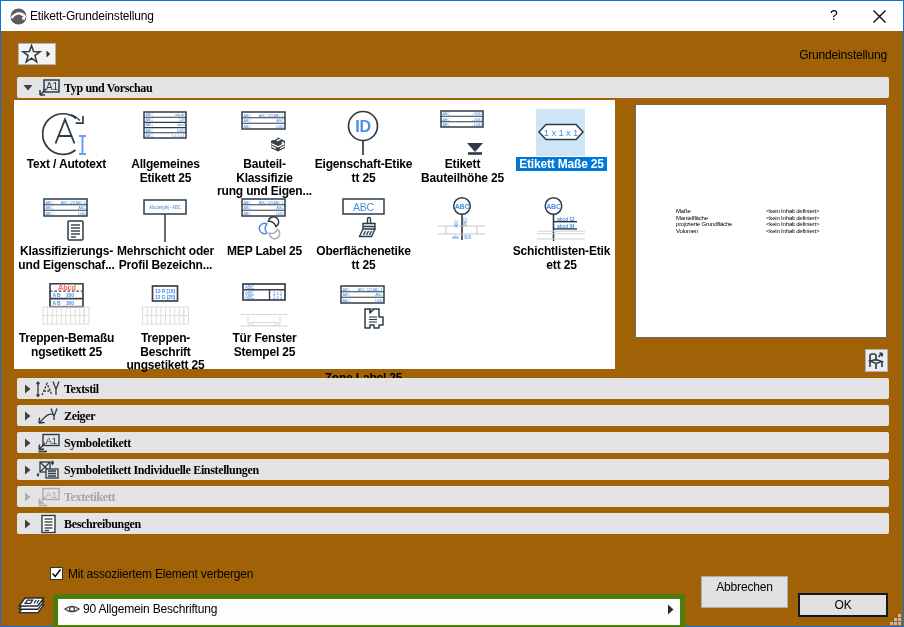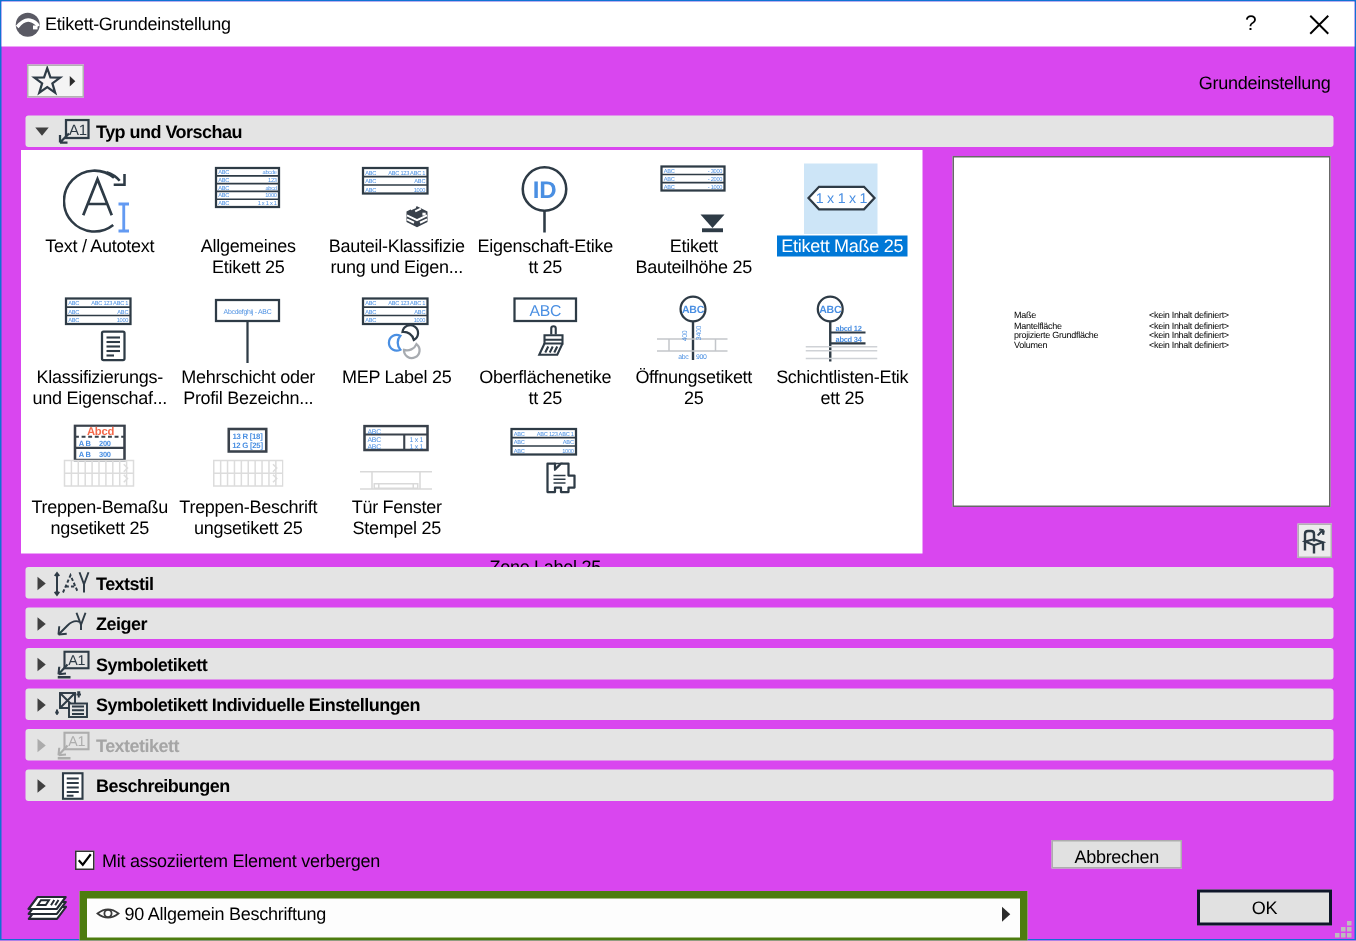--- a/index.html
+++ b/index.html
@@ -1,42 +1,42 @@
 <!DOCTYPE html>
 <html><head>
 <meta charset="utf-8">
 <style>
 * { margin:0; padding:0; box-sizing:border-box; }
 html,body { width:904px; height:627px; overflow:hidden; }
 body { font-family:"Liberation Sans", sans-serif; background:#f0f0f0; position:relative; letter-spacing:-0.18px; }
-.win { position:absolute; left:0; top:0; width:904px; height:627px; border:1px solid #0f72d4; background:#d946ef; }
+.win { position:absolute; left:0; top:0; width:904px; height:627px; border:1px solid #0f72d4; background:#a16207; }
 .titlebar { position:absolute; left:0; top:0; width:902px; height:30px; background:#ffffff; }
 .title { position:absolute; left:29px; top:8px; font-size:12px; color:#000; }
 .tbtn { position:absolute; top:6px; font-size:14px; color:#000; }
 .logo { position:absolute; left:9px; top:7px; }
 .grund { position:absolute; right:16px; top:47px; font-size:12px; color:#000; }
 .favbtn { position:absolute; left:17px; top:42px; width:38px; height:22px; background:#f4f4f4; border:1px solid #b2b2b2; }
 .hdr { position:absolute; left:16px; width:872px; height:21px; background:#e4e4e4; border-radius:2px; }
 .hdr .tri { position:absolute; left:6px; top:6px; }
 .hdr .ticon { position:absolute; left:21px; top:2px; }
-.hdr .txt { position:absolute; left:47px; top:4px; font-size:12px; font-weight:bold; color:#000; letter-spacing:-0.35px; }
+.hdr .txt { position:absolute; left:47px; top:4px; font-size:12px; font-weight:bold; color:#000; letter-spacing:-0.35px;font-family:Liberation Serif, serif; }
 .hdr .sicon { position:absolute; left:19px; top:1px; }
 .hdr.dis .txt { color:#a5a5a5; }
 .gridarea { position:absolute; left:13px; top:99px; width:601px; height:269px; background:#ffffff; }
 .preview { position:absolute; left:634px; top:103px; width:252px; height:234px; background:#ffffff; border:1px solid #686868; }
 .pvrow { position:absolute; font-size:6px; line-height:6.5px; color:#000; white-space:pre; transform-origin:0 0; }
 .chairbtn { position:absolute; left:864px; top:348px; width:23px; height:23px; background:#ececec; border:1px solid #b2b2b2; }
-.ilabel { position:absolute; width:99px; text-align:center; font-size:12px; line-height:13.5px; color:#000; }
+.ilabel { position:absolute; width:99px; text-align:center; font-size:12px; line-height:13.5px; color:#000;font-weight:bold; }
 .sel-ic { position:absolute; background:#cde5f7; }
 .sel-lb { background:#0078d7; color:#fff; padding:0 3px; }
 .cb { position:absolute; left:49px; top:566px; width:13px; height:13px; background:#fff; border:1px solid #333; }
 .cbl { position:absolute; left:67px; top:566px; font-size:12px; color:#000; }
 .dd { position:absolute; left:52px; top:593px; width:632px; height:36px; background:#fdfdfd; border:5px solid #4d7c0f; }
 .ddtxt { position:absolute; left:25px; top:3px; font-size:12px; color:#000; }
-.btn { position:absolute; top:559px; height:19px; background:#e1e1e1; border:1px solid #adadad; font-size:12px; text-align:center; line-height:20px; color:#000; }
+.btn { position:absolute; top:575px; height:32px; background:#e1e1e1; border:1px solid #adadad; font-size:12px; text-align:center; line-height:20px; color:#000; }
 #btnab { left:700px; width:87px; }
 #btnok { left:797px; top:592px; width:90px; height:24px; border:2px solid #0f172a; line-height:20px; }
 svg { display:block; }
 .icsvg { position:absolute; }
 </style>
 </head>
 <body>
 <div class="win">
   <div class="titlebar">
     <svg class="logo" width="17" height="17" viewBox="0 0 17 17">
@@ -208,21 +208,20 @@
         <text x="24" y="12.5" font-size="7" fill="#4a8fe2" text-anchor="middle" font-family="Liberation Sans" font-weight="bold">ABC</text>
         <line x1="24" y1="18.3" x2="24" y2="44" stroke="#2e3b46" stroke-width="1.6"></line>
         <g stroke="#c3c6ca" stroke-width="1" fill="none">
           <path d="M 0 30 L 47 30 M 0 38 L 47 38 M 8 30 L 8 38 M 39 30 L 39 38"></path>
         </g>
         <text x="20" y="28" font-size="4.6" fill="#4a8fe2" text-anchor="middle" transform="rotate(-90 20 28)" font-family="Liberation Sans">400</text>
         <text x="29" y="26" font-size="4.6" fill="#4a8fe2" text-anchor="middle" transform="rotate(-90 29 26)" font-family="Liberation Sans">3400</text>
         <text x="21" y="43" font-size="4.6" fill="#4a8fe2" text-anchor="end" font-family="Liberation Sans">abc</text>
         <text x="26" y="43" font-size="4.6" fill="#4a8fe2" font-family="Liberation Sans">900</text>
       </svg>
-<div class="ilabel" style="left:399px;top:145px;">Öffnungsetikett<br>25</div>
 <svg class="icsvg" style="left:523px;top:96px;" width="48" height="48" viewBox="0 0 48 48">
         <circle cx="16.5" cy="10" r="8.3" fill="#fff" stroke="#2e3b46" stroke-width="1.5"></circle>
         <text x="16.5" y="12.5" font-size="7" fill="#4a8fe2" text-anchor="middle" font-family="Liberation Sans" font-weight="bold">ABC</text>
         <line x1="16.5" y1="18.3" x2="16.5" y2="45" stroke="#2e3b46" stroke-width="1.6"></line>
         <g stroke="#2e3b46" stroke-width="1.4">
           <line x1="16.5" y1="25.7" x2="40" y2="25.7"></line>
           <line x1="16.5" y1="32.9" x2="40" y2="32.9"></line>
         </g>
         <text x="20" y="24.7" font-size="5" fill="#4a8fe2" font-family="Liberation Sans" font-weight="bold">abcd   12</text>
         <text x="20" y="31.9" font-size="5" fill="#4a8fe2" font-family="Liberation Sans" font-weight="bold">abcd   34</text>

